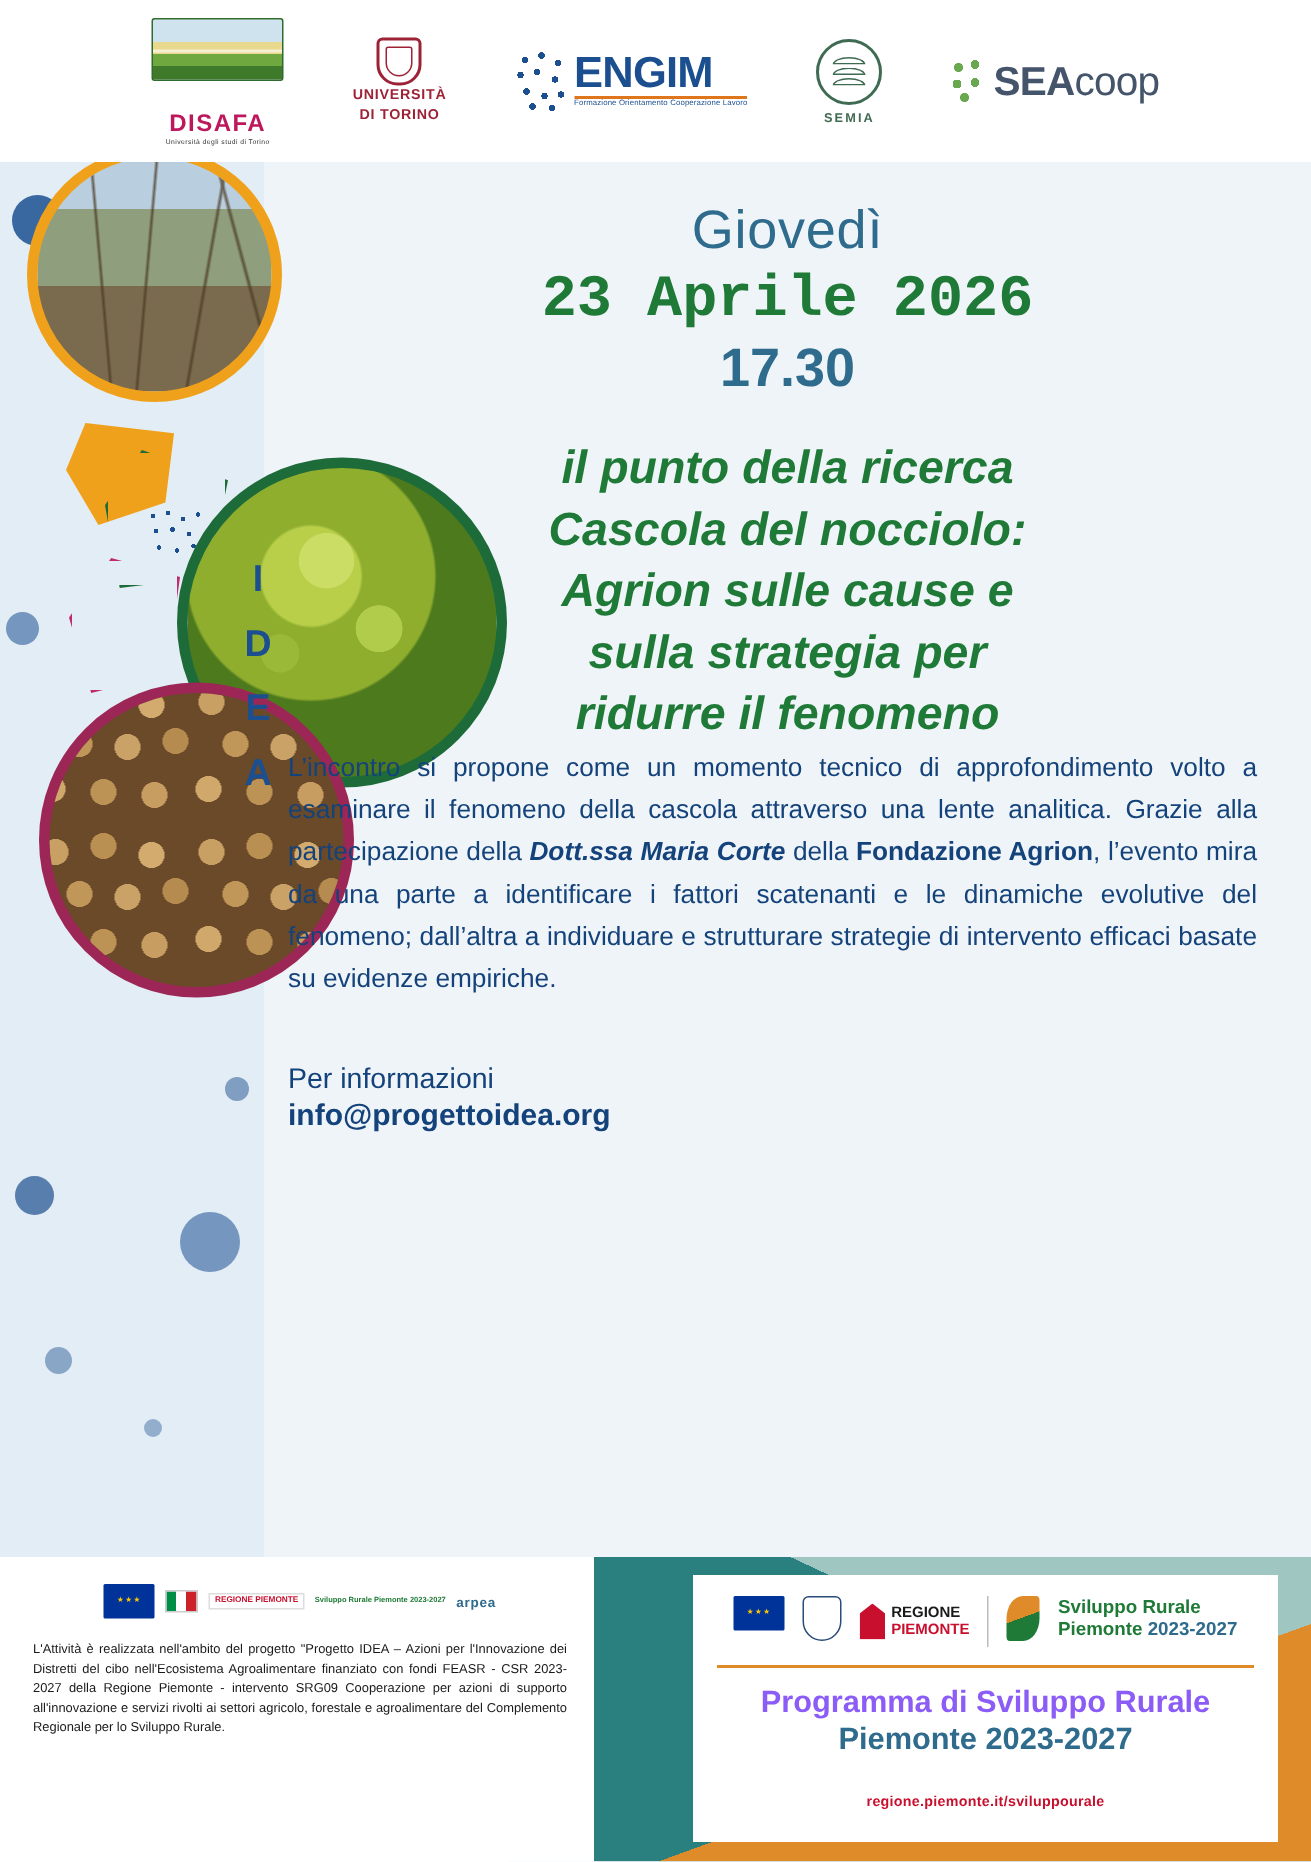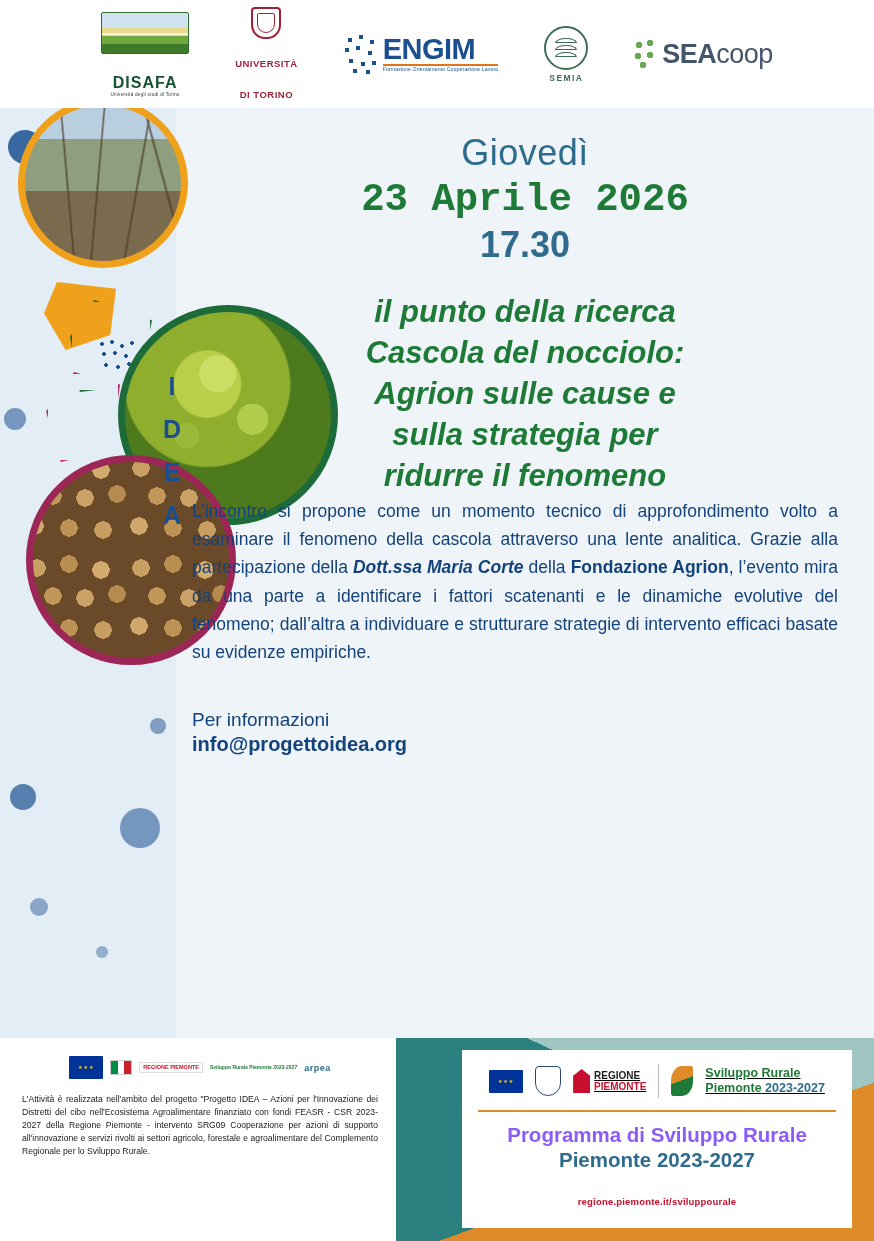--- a/index.html
+++ b/index.html
@@ -36,35 +36,35 @@
     background:
       linear-gradient(180deg, #cfe3ef 0 38%, #e8d98f 38% 58%, #6fa83e 58% 78%, #3f7a2a 78% 100%);
     border-radius: 2px;
     position: relative;
     overflow: hidden;
   }
   .disafa-img:after {
     content: ""; position: absolute; left: 0; top: 50%;
     width: 100%; height: 2px; background: #ffffff; opacity: .6;
   }
-  .disafa-txt { font-size: 16px; font-weight: bold; color: #14532d; letter-spacing: 1px; margin-top: 20px; }
+  .disafa-txt { font-size: 16px; font-weight: bold; color: #be185d; letter-spacing: 1px; margin-top: 20px; }
   .disafa-sub { font-size: 4.5px; color: #333; letter-spacing: .3px; }
 
   
   .unito-seal {
     width: 30px; height: 32px;
     border: 2px solid #9d2235;
     border-radius: 4px 4px 14px 14px;
     position: relative;
   }
   .unito-seal:before {
     content: ""; position: absolute; inset: 4px;
     border: 1px solid #9d2235; border-radius: 2px 2px 10px 10px;
   }
-  .unito-txt { font-size: 9.5px; font-weight: bold; color: #9d2235; letter-spacing: .5px; margin-top: 20px; line-height: 1.15; text-align: center; }
+  .unito-txt { font-size: 9.5px; font-weight: bold; color: #9d2235; letter-spacing: .5px; margin-top: 2px; line-height: 1.15; text-align: center; }
 
   
   .engim-wrap { display: flex; align-items: center; gap: 5px; }
   .engim-dots {
     width: 34px; height: 40px;
     background:
       radial-gradient(circle 2.2px at 6px 6px, #1b4f8f 99%, transparent 100%),
       radial-gradient(circle 2.2px at 17px 3px, #1b4f8f 99%, transparent 100%),
       radial-gradient(circle 2.2px at 28px 8px, #1b4f8f 99%, transparent 100%),
       radial-gradient(circle 2.2px at 3px 16px, #1b4f8f 99%, transparent 100%),
@@ -303,23 +303,22 @@
       #2a7f7f;
   }
   .fr-card {
     position: absolute; left: 66px; top: 12px;
     width: 390px; height: 178px;
     background: #ffffff;
     padding: 14px 16px 0;
     text-align: center;
   }
   .fr-logos {
-    display: flex; align-items: center; justify-content: center; gap: 12px;
+    display: flex; justify-content: center; gap: 12px;
     padding-bottom: 10px;
-    text-decoration: underline;
   }
   .fr-sep { width: 1px; height: 34px; background: #bbb; }
   .psr-logo-txt { font-size: 12.5px; color: #1e7a36; font-weight: bold; line-height: 1.2; text-align: left; }
   .psr-logo-txt .yrs { color: #2e6b8c; }
   .psr-leaf {
     width: 22px; height: 30px;
     background: linear-gradient(160deg, #e08b2a 0 48%, #1e7a36 48% 100%);
     border-radius: 50% 10% 50% 10%;
   }
   .fr-divider { height: 2px; background: #e08b2a; margin: 2px 0 10px; }

